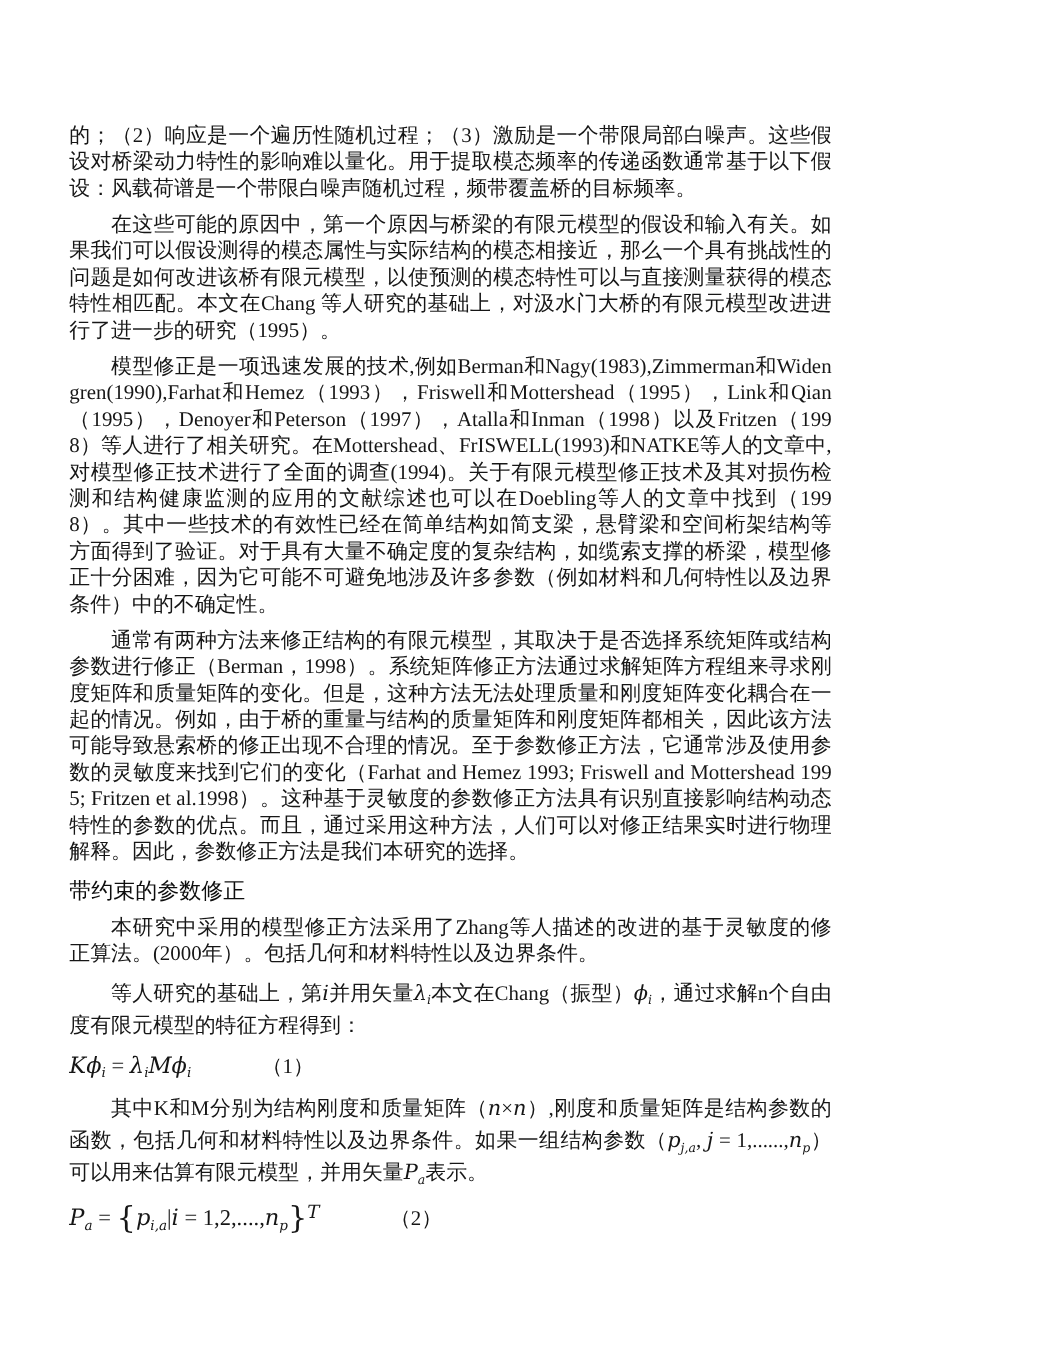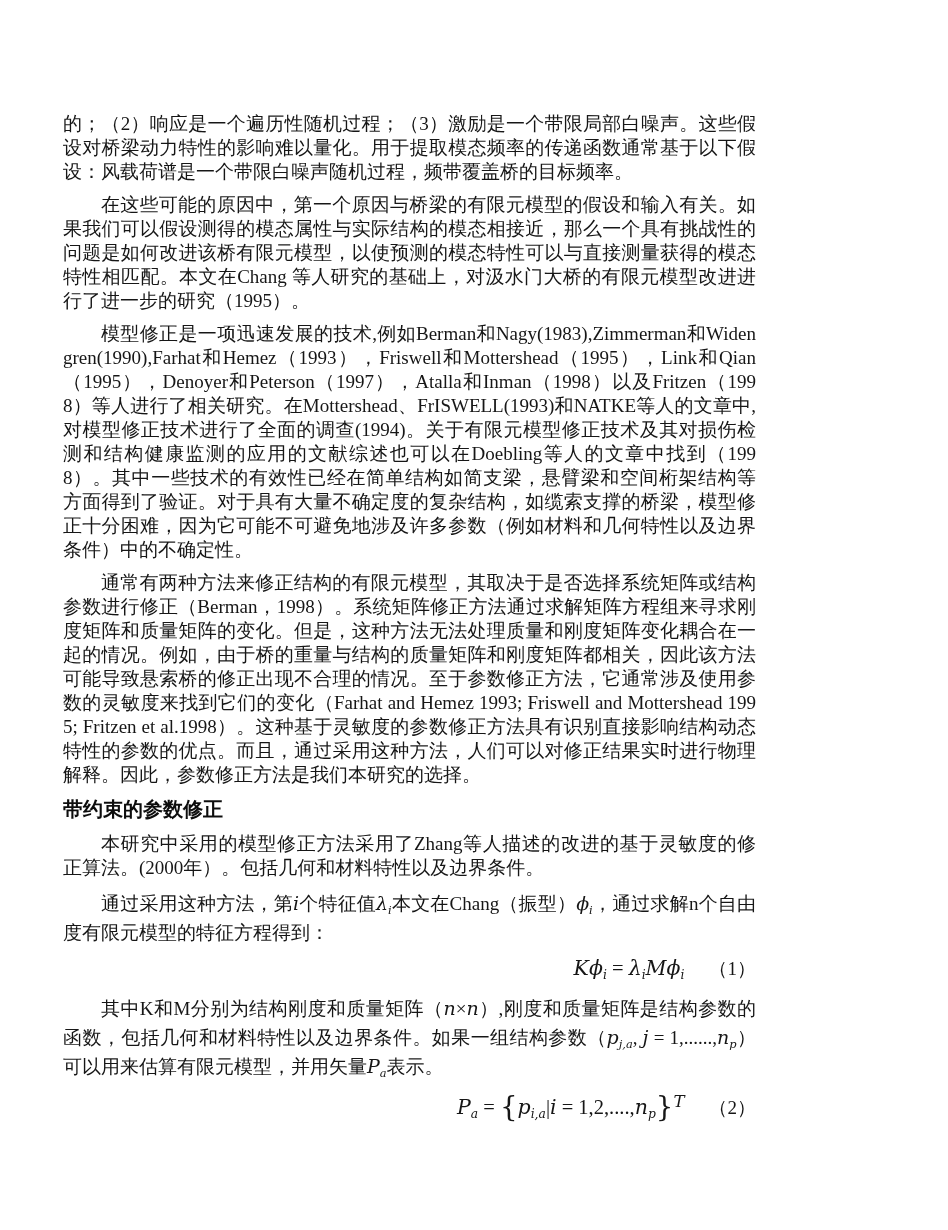--- a/index.html
+++ b/index.html
@@ -20,29 +20,29 @@
     line-height: 24px;
     text-align: justify;
     margin: 0 0 9px 0;
     word-break: break-all;
   }
   .para.indent { text-indent: 2em; }
   .para.mathline { line-height: 29px; }
   h2.heading {
     font-family: "Liberation Sans", "DejaVu Sans", sans-serif;
     font-size: 20px;
-    font-weight: 700;
+    font-weight: 400;
     color: #0d0d0d;
     margin: 4px 0 9px 0;
   }
   .equation {
     display: flex;
-    justify-content: flex-end;
+    justify-content: flex-start;
     align-items: baseline;
-    gap: 24px;
+    gap: 64px;
     font-size: 20.5px;
     margin: 9px 0 12px 0;
   }
   .formula { white-space: nowrap; }
   .eqnum { font-size: 19px; color: #161616; }
   .mvar {
     font-family: "DejaVu Serif", "Liberation Serif", serif;
     font-style: italic;
   }
   .mvar sub, .mvar sup, .mbrace sup {
@@ -63,21 +63,21 @@
 <body>
 
 <div class="page">
   <div id="doc">
       <p class="para"><span class="trun">的；（2）响应是一个遍历性随机过程；（3）激励是一个带限局部白噪声。这些假设对桥梁动力特性的影响难以量化。用于提取模态频率的传递函数通常基于以下假设：风载荷谱是一个带限白噪声随机过程，频带覆盖桥的目标频率。</span></p>
       <p class="para indent"><span class="trun">在这些可能的原因中，第一个原因与桥梁的有限元模型的假设和输入有关。如果我们可以假设测得的模态属性与实际结构的模态相接近，那么一个具有挑战性的问题是如何改进该桥有限元模型，以使预测的模态特性可以与直接测量获得的模态特性相匹配。本文在Chang 等人研究的基础上，对汲水门大桥的有限元模型改进进行了进一步的研究（1995）。</span></p>
       <p class="para indent"><span class="trun">模型修正是一项迅速发展的技术,例如Berman和Nagy(1983),Zimmerman和Widengren(1990),Farhat和Hemez（1993），Friswell和Mottershead（1995），Link和Qian（1995），Denoyer和Peterson（1997），Atalla和Inman（1998）以及Fritzen（1998）等人进行了相关研究。在Mottershead、FrISWELL(1993)和NATKE等人的文章中,对模型修正技术进行了全面的调查(1994)。关于有限元模型修正技术及其对损伤检测和结构健康监测的应用的文献综述也可以在Doebling等人的文章中找到（1998）。其中一些技术的有效性已经在简单结构如简支梁，悬臂梁和空间桁架结构等方面得到了验证。对于具有大量不确定度的复杂结构，如缆索支撑的桥梁，模型修正十分困难，因为它可能不可避免地涉及许多参数（例如材料和几何特性以及边界条件）中的不确定性。</span></p>
       <p class="para indent"><span class="trun">通常有两种方法来修正结构的有限元模型，其取决于是否选择系统矩阵或结构参数进行修正（Berman，1998）。系统矩阵修正方法通过求解矩阵方程组来寻求刚度矩阵和质量矩阵的变化。但是，这种方法无法处理质量和刚度矩阵变化耦合在一起的情况。例如，由于桥的重量与结构的质量矩阵和刚度矩阵都相关，因此该方法可能导致悬索桥的修正出现不合理的情况。至于参数修正方法，它通常涉及使用参数的灵敏度来找到它们的变化（Farhat and Hemez 1993; Friswell and Mottershead 1995; Fritzen et al.1998）。这种基于灵敏度的参数修正方法具有识别直接影响结构动态特性的参数的优点。而且，通过采用这种方法，人们可以对修正结果实时进行物理解释。因此，参数修正方法是我们本研究的选择。</span></p>
       <h2 class="heading">带约束的参数修正</h2>
       <p class="para indent"><span class="trun">本研究中采用的模型修正方法采用了Zhang等人描述的改进的基于灵敏度的修正算法。(2000年）。包括几何和材料特性以及边界条件。</span></p>
-      <p class="para indent mathline"><span class="trun">通过采用这种方法，第</span><span class="mvar">i</span><span class="trun">个特征值</span><span class="mvar">λ<sub>i</sub></span><span class="trun">本文在Chang（振型）</span><span class="mvar">ϕ<sub>i</sub></span><span class="trun">，通过求解n个自由度有限元模型的特征方程得到：</span></p>
+      <p class="para indent mathline"><span class="trun">等人研究的基础上，第</span><span class="mvar">i</span><span class="trun">并用矢量</span><span class="mvar">λ<sub>i</sub></span><span class="trun">本文在Chang（振型）</span><span class="mvar">ϕ<sub>i</sub></span><span class="trun">，通过求解n个自由度有限元模型的特征方程得到：</span></p>
       <div class="equation">
         <span class="formula"><span class="mvar">K</span><span class="mvar">ϕ<sub>i</sub></span><span class="trun"> = </span><span class="mvar">λ<sub>i</sub></span><span class="mvar">M</span><span class="mvar">ϕ<sub>i</sub></span></span>
         <span class="eqnum">（1）</span>
       </div>
       <p class="para indent mathline"><span class="trun">其中K和M分别为结构刚度和质量矩阵（</span><span class="mvar">n</span><span class="trun">×</span><span class="mvar">n</span><span class="trun">）,刚度和质量矩阵是结构参数的函数，包括几何和材料特性以及边界条件。如果一组结构参数（</span><span class="mvar">p<sub>j,a</sub></span><span class="trun">, </span><span class="mvar">j</span><span class="trun"> = 1,......,</span><span class="mvar">n<sub>p</sub></span><span class="trun">）可以用来估算有限元模型，并用矢量</span><span class="mvar">P<sub>a</sub></span><span class="trun">表示。</span></p>
       <div class="equation">
         <span class="formula"><span class="mvar">P<sub>a</sub></span><span class="trun"> = </span><span class="mbrace">{</span><span class="mvar">p<sub>i,a</sub></span><span class="trun">|</span><span class="mvar">i</span><span class="trun"> = 1,2,....,</span><span class="mvar">n<sub>p</sub></span><span class="mbrace">}<sup>T</sup></span></span>
         <span class="eqnum">（2）</span>
       </div>
     </div>

